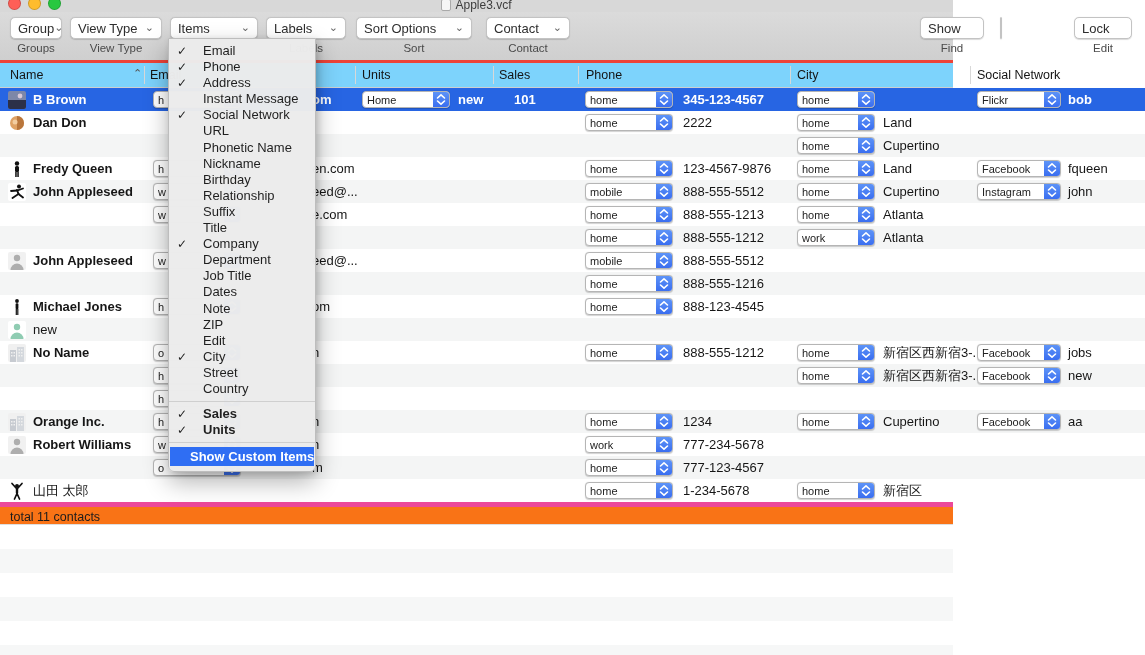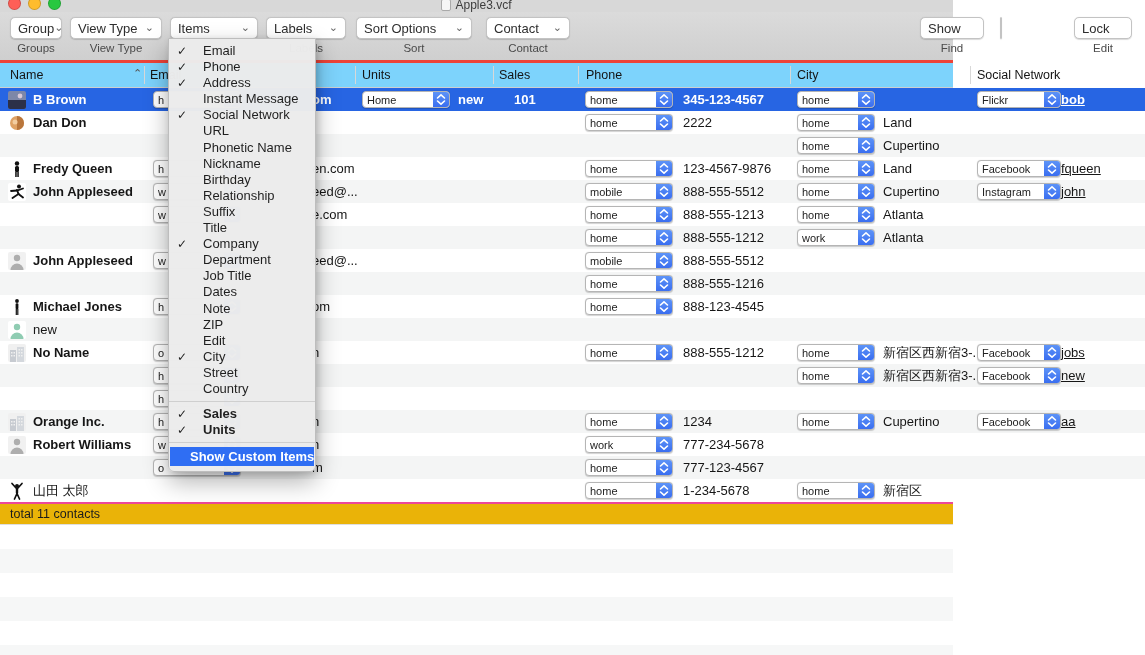--- a/index.html
+++ b/index.html
@@ -66,25 +66,25 @@
   .c-email .popup { left:5px;  width:88px; }
   .c-email .val   { left:164px; }
   .c-units .popup { left:7px;  width:88px; }
   .c-units .val   { left:103px; }
   .c-sales .val   { left:21px; }
   .c-phone .popup { left:7px;  width:88px; }
   .c-phone .val   { left:105px; }
   .c-city  .popup { left:7px;  width:78px; }
   .c-city  .val   { left:93px; }
   .c-sn    .popup { left:7px;  width:84px; }
-  .c-sn    .val   { left:91px;text-decoration:underline; }
+  .c-sn    .val   { left:98px; }
 
   
-  .footer-bar { position:absolute; left:0; top:502px; width:100%; height:23px; background:#eab308;
-    border-top:2px solid #ec4899; border-bottom:1px solid #dedede; font-size:12.5px; color:#1c1c1c; }
+  .footer-bar { position:absolute; left:0; top:502px; width:100%; height:23px; background:#f97316;
+    border-top:5px solid #ec4899; border-bottom:1px solid #dedede; font-size:12.5px; color:#1c1c1c; }
   .footer-bar span { position:absolute; left:10px; top:3px; }
   .stripes { position:absolute; left:0; top:525px; width:100%; height:130px; }
   .stripe { width:100%; height:24px; }
   .stripe.g { background:#f6f7f7; }
 
   
   .menu { position:absolute; left:168px; top:38px; width:148px; z-index:50; background:rgba(236,236,236,.98);
     border:0.5px solid #bdbdbd; border-radius:0 0 6px 6px; box-shadow:0 10px 25px rgba(0,0,0,.3), 2px 2px 6px rgba(0,0,0,.15);
     padding:4px 0 5px 0; font-size:13px; color:#1f1f1f; }
   .mi { position:relative; height:16.1px; line-height:16.1px; padding-left:34px; white-space:nowrap; }

